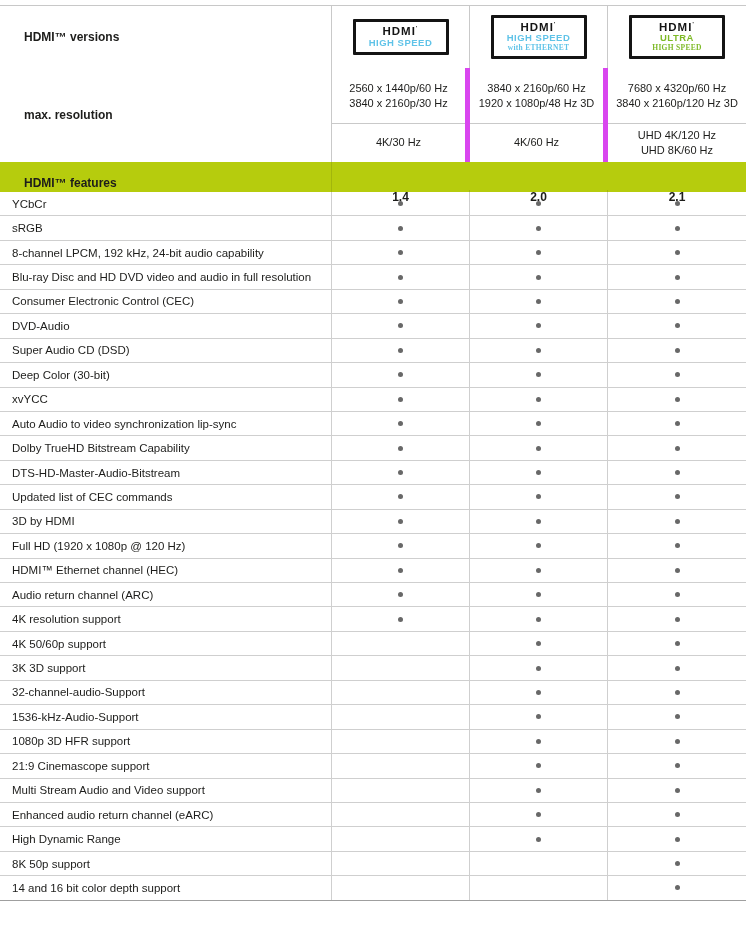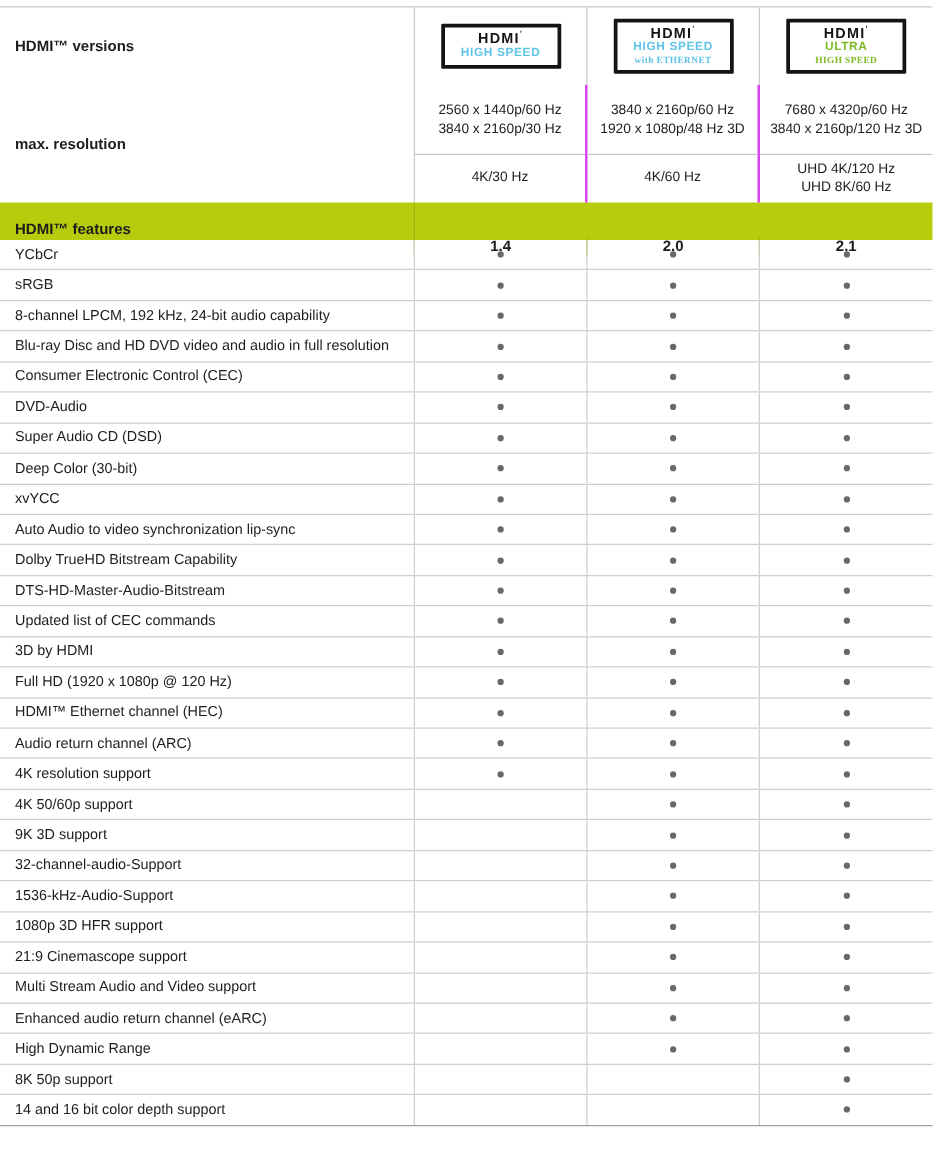--- a/index.html
+++ b/index.html
@@ -11,21 +11,21 @@
     position: relative;
   }
   .table {
     position: absolute; top: 5px; left: 0;
     width: 746px;
     border-top: 1px solid #c8c8c8;
   }
   .row { display: grid; grid-template-columns: 332px 138px 138px 138px; }
   .cell { border-right: 1px solid #c9c9c9; display: flex; align-items: center; justify-content: center; }
   .cell:last-child { border-right: none; }
-  .label-cell { justify-content: flex-start; padding-left: 12px; }
+  .label-cell { justify-content: flex-start; padding-left: 24px; }
 
   
   .row-versions { height: 62px; }
   .row-versions .label-cell { font-weight: bold; font-size: 12px; }
   .badge {
     background: #ffffff; border: 3px solid #141414; border-radius: 1px;
     padding: 3px 7px 4px 7px; min-width: 96px; text-align: center; line-height: 1.1;
   }
   .badge .logo { font-weight: 900; font-size: 11.5px; letter-spacing: 1px; color: #141414; }
   .badge .logo sup { font-size: 6px; font-weight: 900; }
@@ -35,21 +35,21 @@
 
   
   .row-datarate { height: 29px; background: #e9e9e9; }
   .row-datarate .cell { border-right-color: #d6d6d6; }
   .row-datarate .label-cell { font-weight: bold; font-size: 12px; }
   .row-datarate .val { font-weight: bold; font-size: 12px; }
 
   
   .row-resolution { height: 94px; }
   .row-resolution .label-cell { font-weight: bold; font-size: 12px; }
-  .res-col { display: flex; flex-direction: column; border-right: 2px solid #d946ef; }
+  .res-col { display: flex; flex-direction: column; border-right: 5px solid #d946ef; }
   .res-col.last { border-right: none; }
   .res-a { height: 56px; border-bottom: 1px solid #c9c9c9; display: flex; flex-direction: column; align-items: center; justify-content: center; }
   .res-b { height: 37px; display: flex; flex-direction: column; align-items: center; justify-content: center; }
   .res-line { font-size: 11px; line-height: 1.35; text-align: center; }
   .res-line:empty { display: none; }
 
   
   .row-green { height: 30px; background: #b6cc0d; }
   .row-green .cell { border-right: 1px solid #a2b60c; }
   .row-green .cell:last-child { border-right: none; }
@@ -382,21 +382,21 @@
     <div class="fcell"></div>
     <div class="fcell">
           <span class="dot"></span>
         </div>
     <div class="fcell">
           <span class="dot"></span>
         </div>
   </div>
 
   <div class="feature-row">
-    <div class="fcell flabel">9K 3D support</div>
+    <div class="fcell flabel">3K 3D support</div>
     <div class="fcell"></div>
     <div class="fcell">
           <span class="dot"></span>
         </div>
     <div class="fcell">
           <span class="dot"></span>
         </div>
   </div>
 
   <div class="feature-row">

